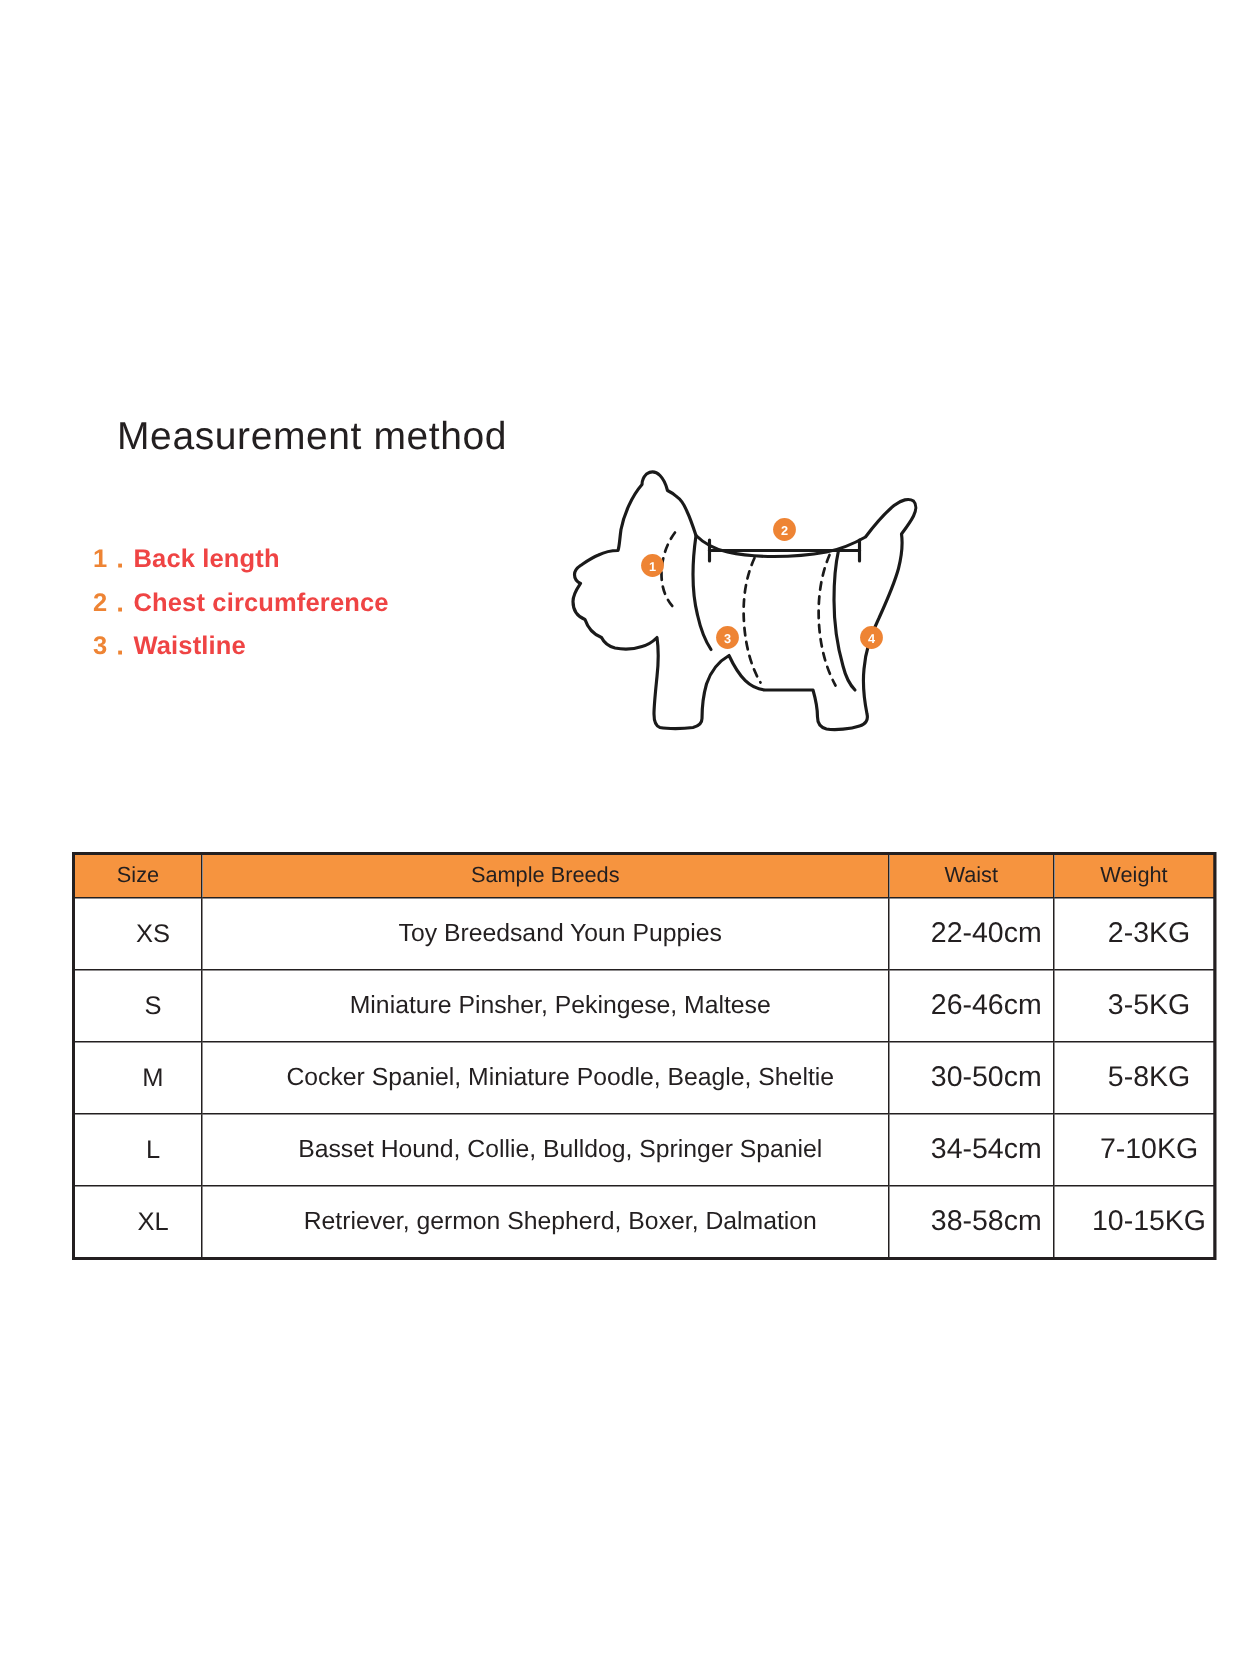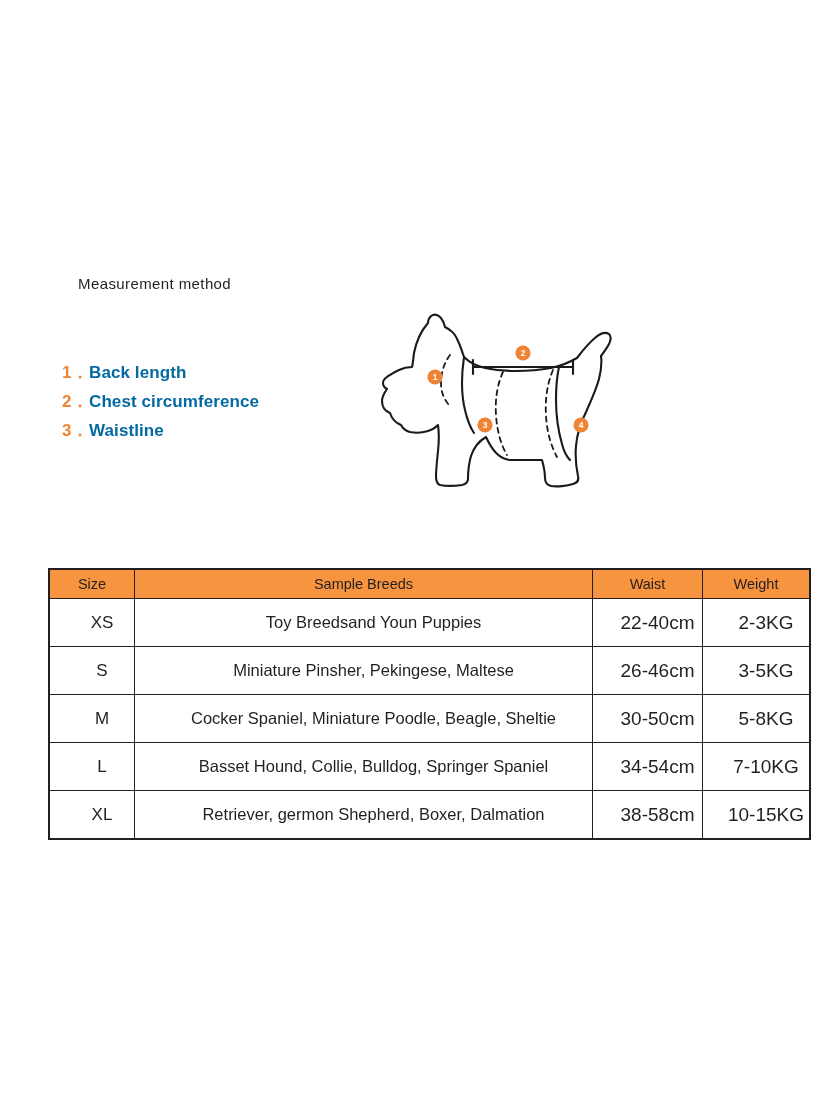--- a/index.html
+++ b/index.html
@@ -20,21 +20,21 @@
   .page {
     position: absolute;
     inset: 0;
     background: #ffffff;
   }
 
   
   .heading {
     position: absolute;
     font-family: "Liberation Sans", sans-serif;
-    font-size: 15px;
+    font-size: 26px;
     font-weight: 400;
     letter-spacing: 0.4px;
     color: #231f20;
     white-space: nowrap;
   }
   #measurement-method-title { left: 78px; top: 275px; }
   #measurement-chart-title  { left: 70px; top: 526px; }
 
   
   .method-list {
@@ -51,21 +51,21 @@
     white-space: nowrap;
   }
   .method-num {
     color: #ee8434;
     font-weight: 600;
     width: 27px;
     flex: 0 0 27px;
     font-size: 17px;
   }
   .method-label {
-    color: #0369a1;
+    color: #ef4444;
     font-weight: 600;
     letter-spacing: 0.1px;
   }
 
   
   #dog-diagram {
     position: absolute;
     left: 370px;
     top: 300px;
     width: 280px;

